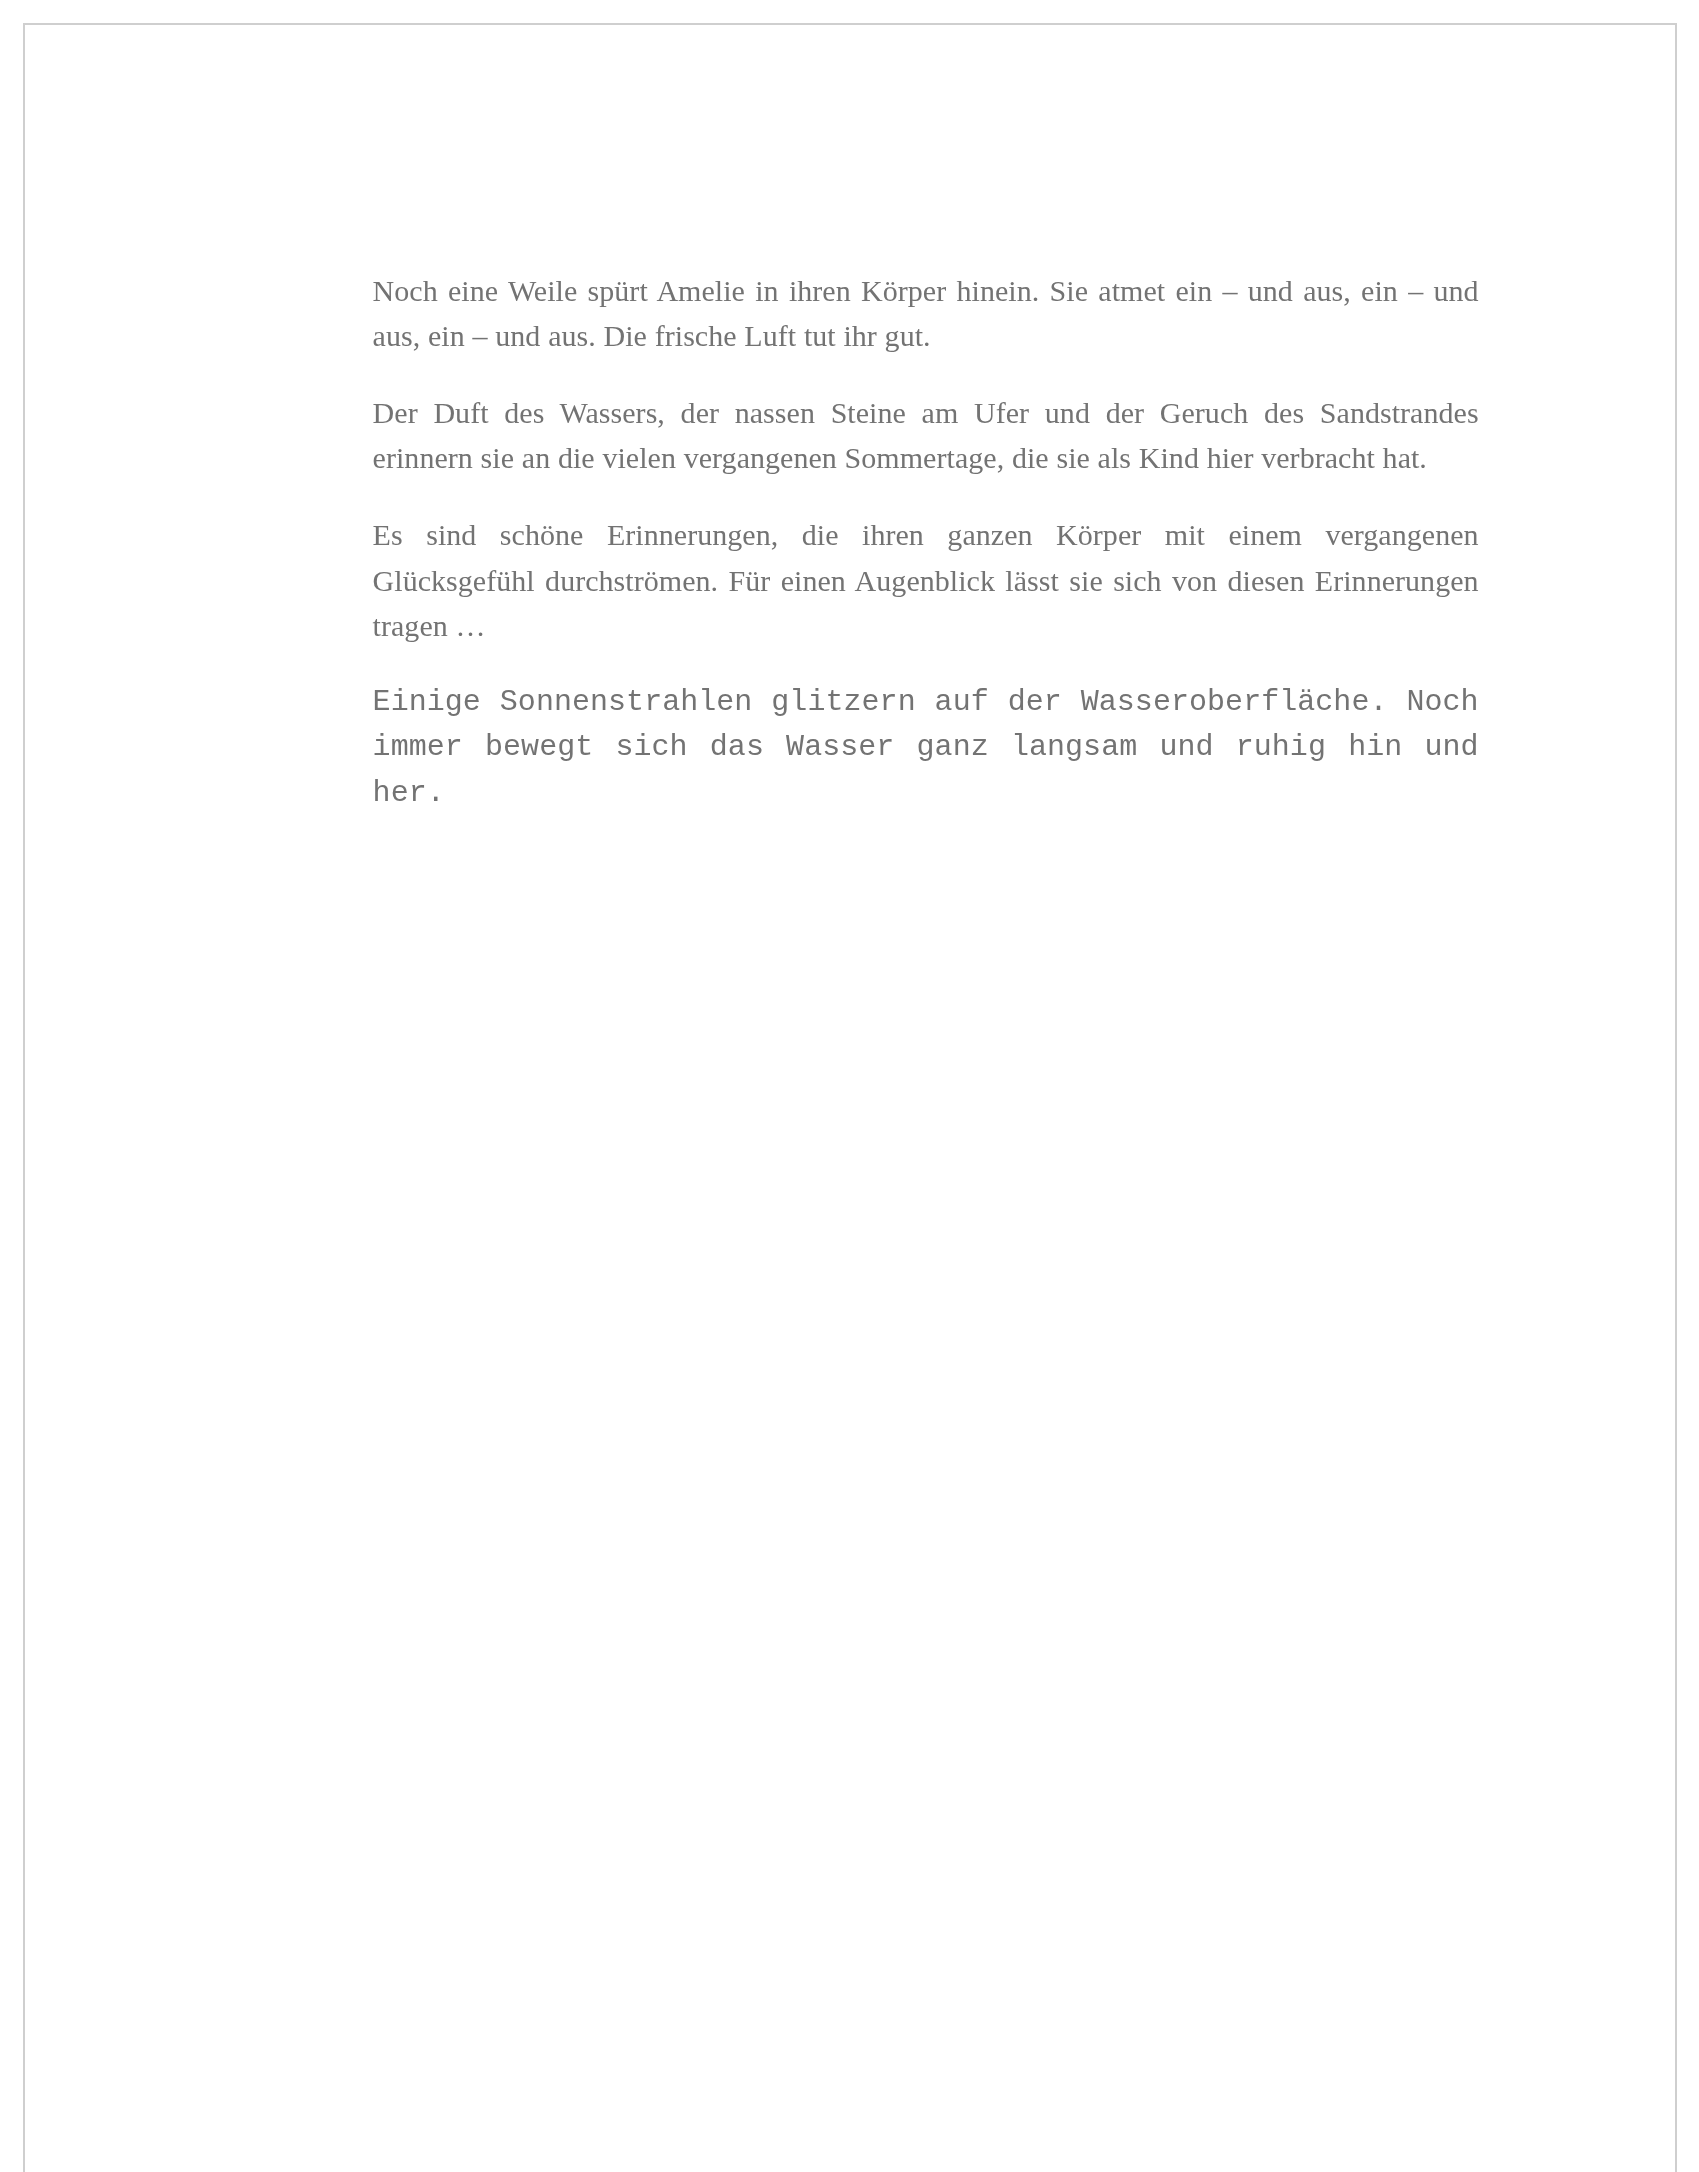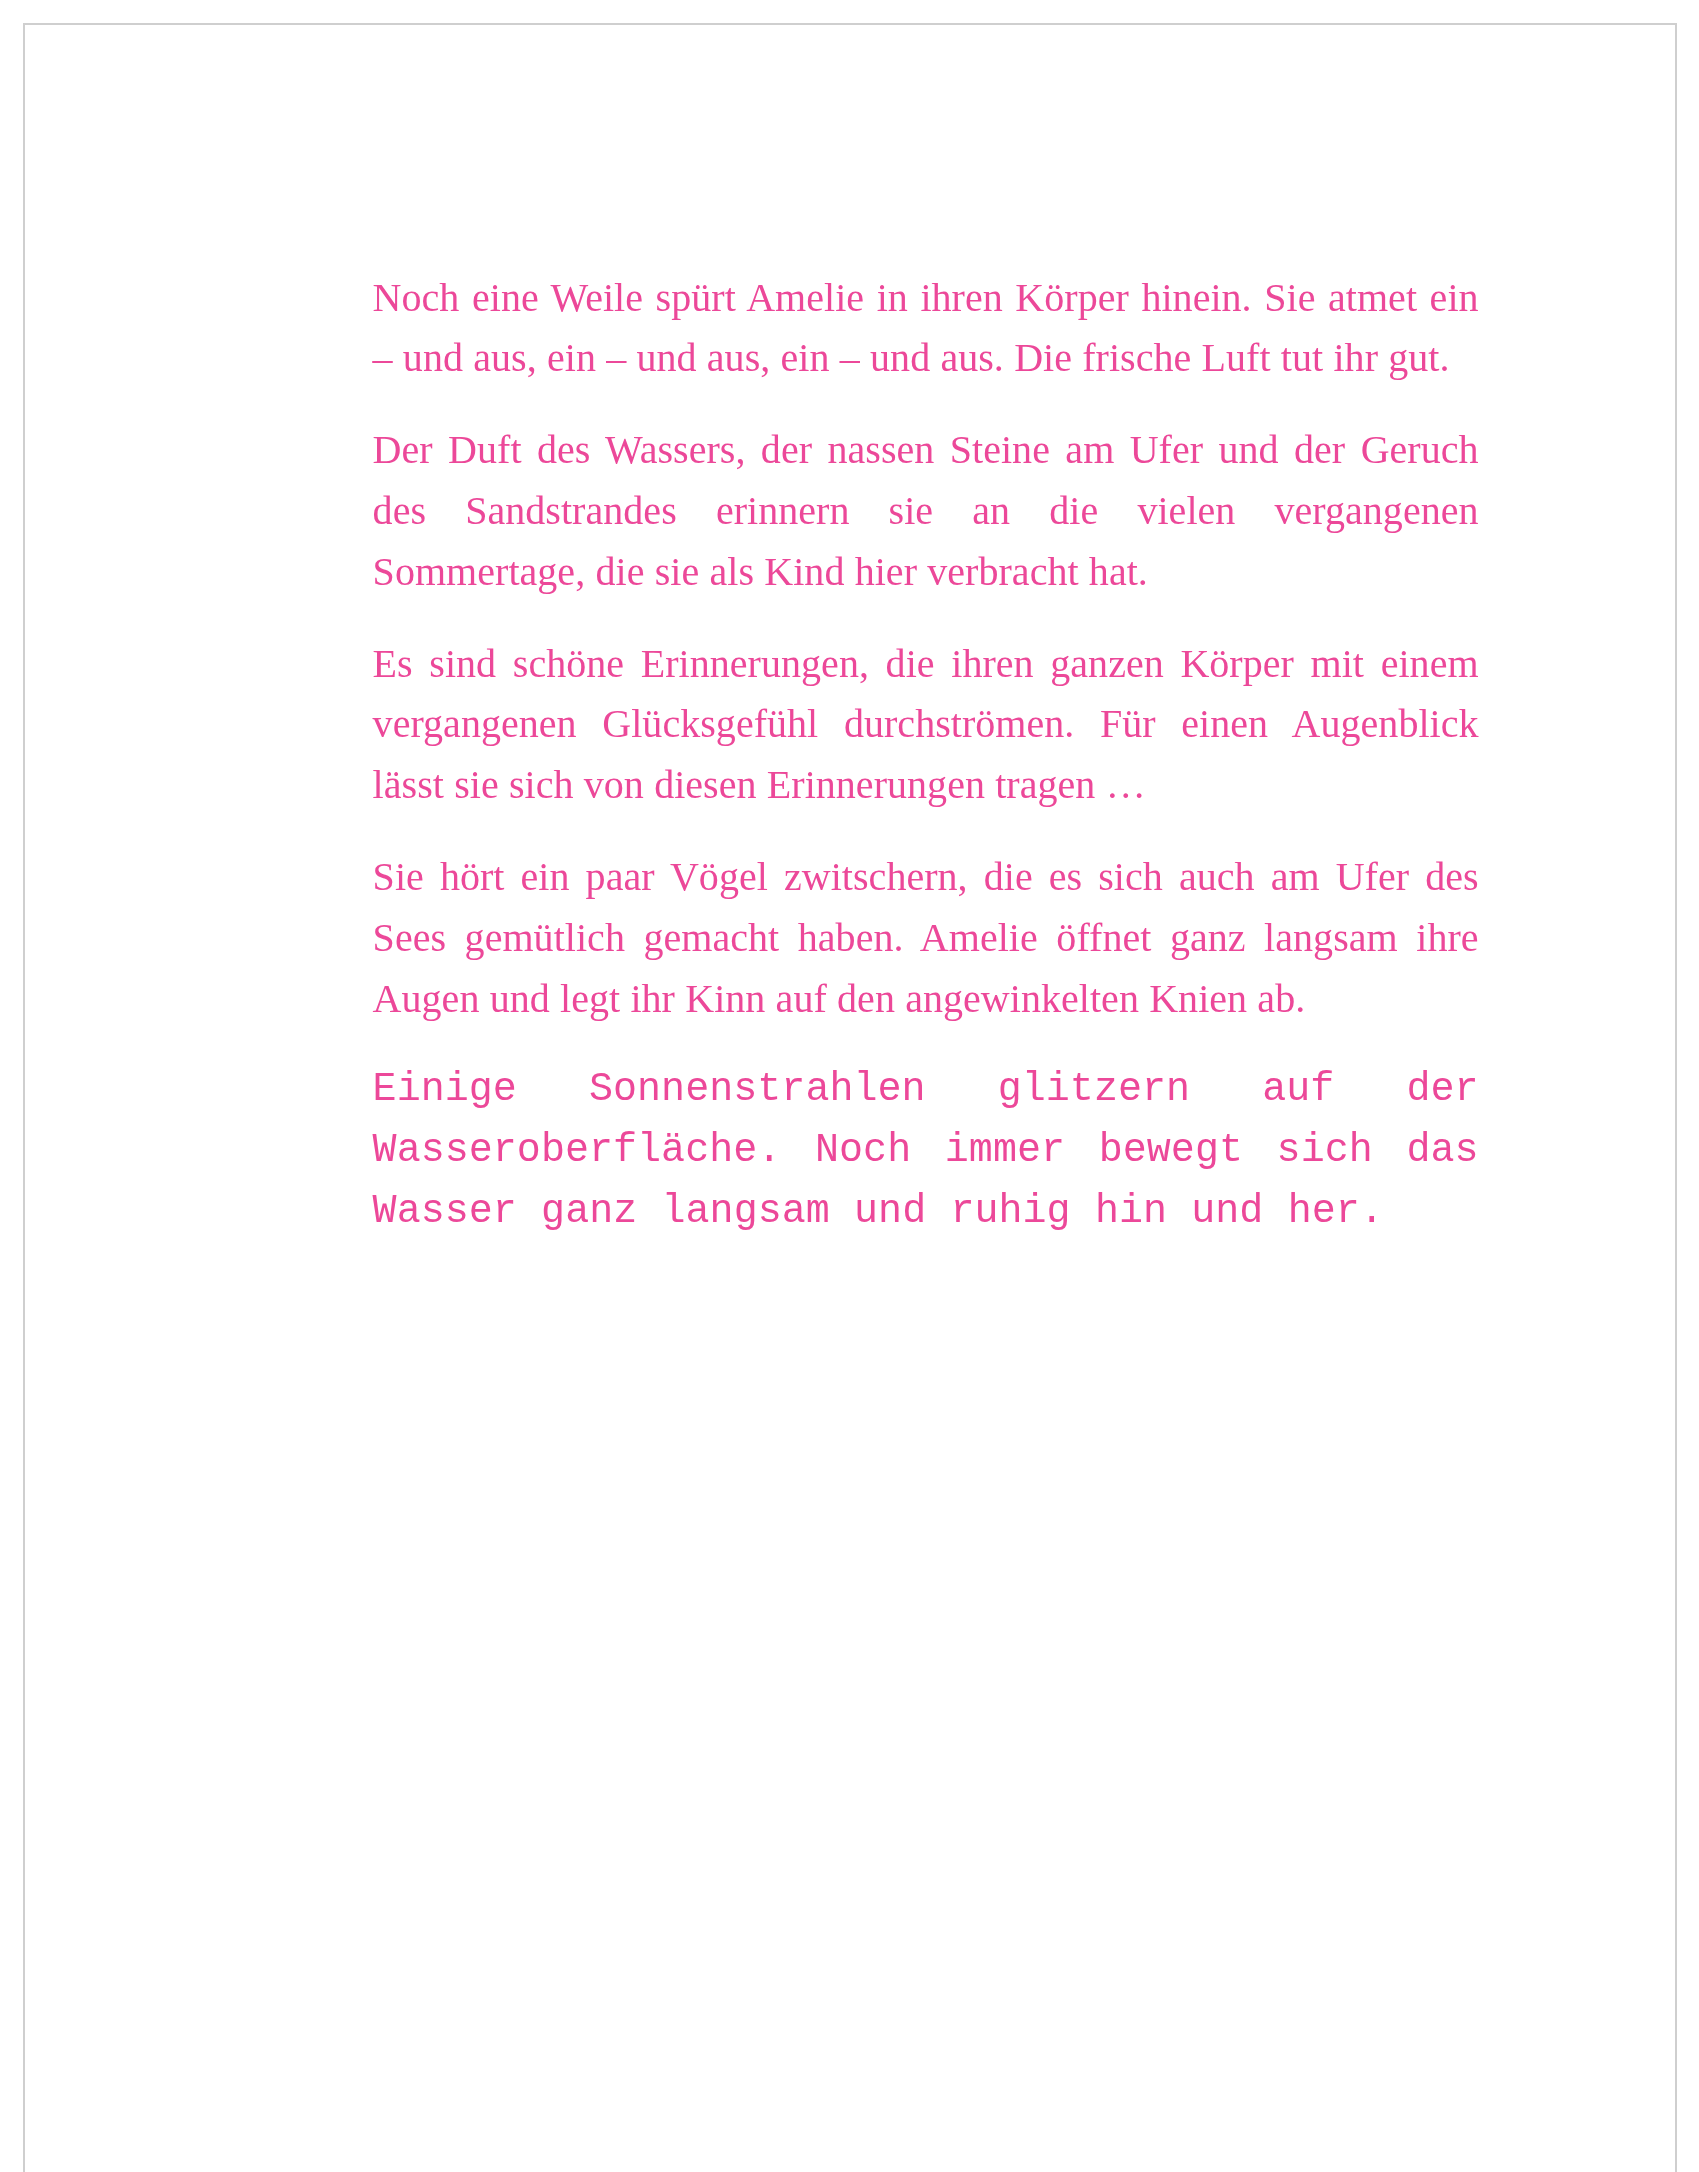--- a/index.html
+++ b/index.html
@@ -34,23 +34,23 @@
   #text-column {
     position: absolute;
     left: 348px;
     top: 243px;
     width: 1106px;
     box-sizing: border-box;
   }
 
   .body-paragraph {
     font-family: "Liberation Serif", "DejaVu Serif", serif;
-    font-size: 40px;
+    font-size: 30px;
     line-height: 1.52;
-    color: #ec4899;
+    color: #737373;
     text-align: justify;
     text-justify: inter-word;
     margin: 0 0 31px 0;
     hyphens: none;
     -webkit-hyphens: none;
     letter-spacing: 0.04px;
     word-spacing: 0.2px;
   }
 
   .body-paragraph:last-of-type {
@@ -62,20 +62,19 @@
 <body>
 
 <div id="page">
 
   <div id="page-frame">
 
     <div id="text-column">
       <p class="body-paragraph">Noch eine Weile spürt Amelie in ihren Körper hinein. Sie atmet ein – und aus, ein – und aus, ein – und aus. Die frische Luft tut ihr gut.</p>
       <p class="body-paragraph">Der Duft des Wassers, der nassen Steine am Ufer und der Ge­ruch des Sandstrandes erinnern sie an die vielen vergangenen Sommertage, die sie als Kind hier verbracht hat.</p>
       <p class="body-paragraph">Es sind schöne Erinnerungen, die ihren ganzen Körper mit ei­nem vergangenen Glücksgefühl durchströmen. Für einen Au­genblick lässt sie sich von diesen Erinnerungen tragen …</p>
-      <p class="body-paragraph">Sie hört ein paar Vögel zwitschern, die es sich auch am Ufer des Sees gemütlich gemacht haben. Amelie öffnet ganz lang­sam ihre Augen und legt ihr Kinn auf den angewinkelten Knien ab.</p>
       <p class="body-paragraph">Einige Sonnenstrahlen glitzern auf der Wasseroberfläche. Noch immer bewegt sich das Wasser ganz langsam und ruhig hin und her.</p>
     </div>
 
   </div>
 
 </div>
 
 
 </body></html>

